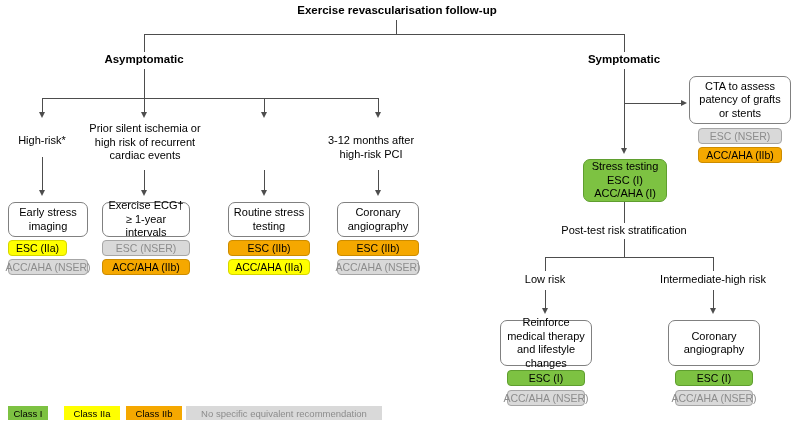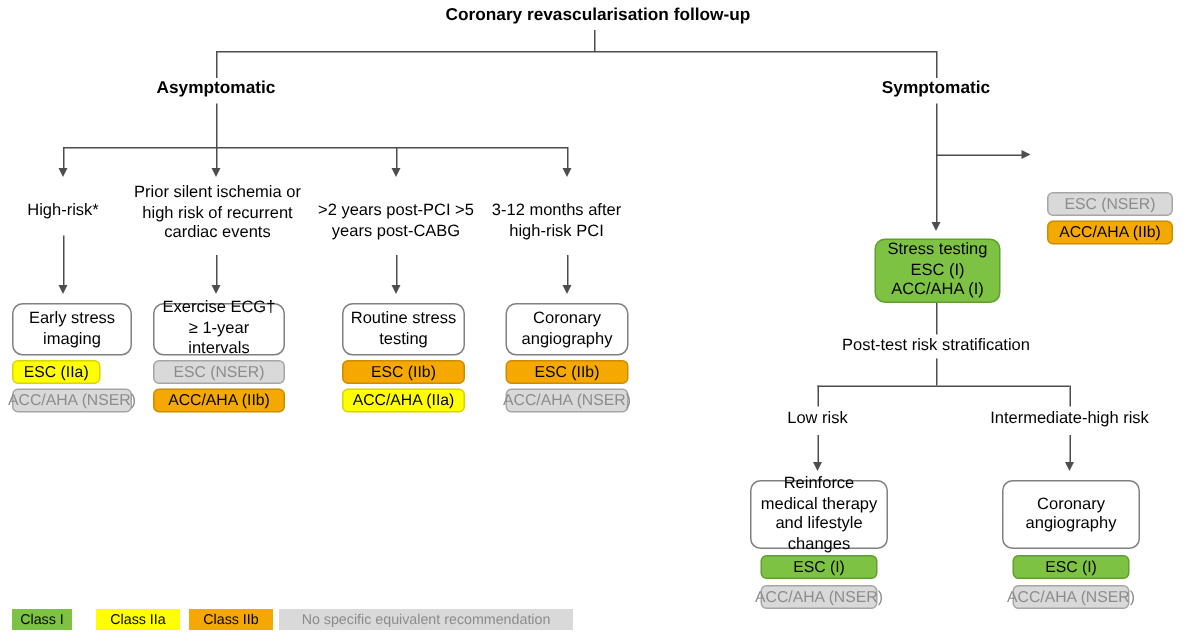--- a/index.html
+++ b/index.html
@@ -110,21 +110,21 @@
   .legend-chip.green  { background: #7dc242; color: #000; }
   .legend-chip.yellow { background: #ffff00; color: #000; }
   .legend-chip.orange { background: #f5a800; color: #000; }
   .legend-chip.gray   { background: #d9d9d9; color: #8c8c8c; padding: 0 4px; }
 </style>
 </head>
 <body>
 
 <div id="canvas">
 
-  <div class="abs title" style="left:297px; top:4px; width:200px;">Coronary revascularisation follow-up</div>
+  <div class="abs title" style="left:297px; top:4px; width:200px;">Exercise revascularisation follow-up</div>
 
   <div class="abs vline" style="left:396px; top:20px; height:14px;"></div>
 
   <div class="abs hline" style="left:144px; top:34px; width:480px;"></div>
 
   <div class="abs vline" style="left:144px; top:34px; height:18px;"></div>
 
   <div class="abs vline" style="left:624px; top:34px; height:18px;"></div>
 
   <div class="abs branch-label" style="left:94px; top:53px; width:100px;">Asymptomatic</div>
@@ -149,40 +149,40 @@
   <div class="abs rec yellow" style="left:8px; top:240px; width:59px; height:16px;">ESC (IIa)</div>
   <div class="abs rec gray" style="left:8px; top:259px; width:80px; height:16px;">ACC/AHA (NSER)</div>
 
   <div class="abs plain" style="left:88px; top:122px; width:114px;">Prior silent ischemia or high risk of recurrent cardiac events</div>
   <div class="abs vline" style="left:144px; top:170px; height:21px;"></div>
   <div class="abs arrow-down" style="left:141px; top:190px;"></div>
   <div class="abs node-box" style="left:102px; top:202px; width:88px; height:35px;">Exercise ECG† ≥ 1-year intervals</div>
   <div class="abs rec gray" style="left:102px; top:240px; width:88px; height:16px;">ESC (NSER)</div>
   <div class="abs rec orange" style="left:102px; top:259px; width:88px; height:16px;">ACC/AHA (IIb)</div>
 
-  <div class="abs plain" style="left:208px; top:134px; width:112px;">&gt;2 years post-PCI &gt;5 years post-CABG</div>
   <div class="abs vline" style="left:264px; top:170px; height:21px;"></div>
   <div class="abs arrow-down" style="left:261px; top:190px;"></div>
   <div class="abs node-box" style="left:228px; top:202px; width:82px; height:35px;">Routine stress testing</div>
   <div class="abs rec orange" style="left:228px; top:240px; width:82px; height:16px;">ESC (IIb)</div>
   <div class="abs rec yellow" style="left:228px; top:259px; width:82px; height:16px;">ACC/AHA (IIa)</div>
 
   <div class="abs plain" style="left:315px; top:134px; width:112px;">3-12 months after high-risk PCI</div>
   <div class="abs vline" style="left:378px; top:170px; height:21px;"></div>
   <div class="abs arrow-down" style="left:375px; top:190px;"></div>
   <div class="abs node-box" style="left:337px; top:202px; width:82px; height:35px;">Coronary angiography</div>
   <div class="abs rec orange" style="left:337px; top:240px; width:82px; height:16px;">ESC (IIb)</div>
   <div class="abs rec gray" style="left:337px; top:259px; width:82px; height:16px;">ACC/AHA (NSER)</div>
 
   <div class="abs vline" style="left:624px; top:69px; height:80px;"></div>
   <div class="abs arrow-down" style="left:621px; top:148px;"></div>
 
   <div class="abs hline" style="left:624px; top:103px; width:58px;"></div>
   <div class="abs arrow-right" style="left:681px; top:100px;"></div>
 
+  <div class="abs node-box" style="left:689px; top:76px; width:102px; height:48px;">CTA to assess patency of grafts or stents</div>
   <div class="abs rec gray" style="left:698px; top:128px; width:84px; height:16px;">ESC (NSER)</div>
   <div class="abs rec orange" style="left:698px; top:147px; width:84px; height:16px;">ACC/AHA (IIb)</div>
 
   <div class="abs node-box green" style="left:583px; top:159px; width:84px; height:43px; flex-direction:column;">
     <span>Stress testing</span>
     <span>ESC (I)</span>
     <span>ACC/AHA (I)</span>
   </div>
 
   <div class="abs vline" style="left:624px; top:202px; height:21px;"></div>

